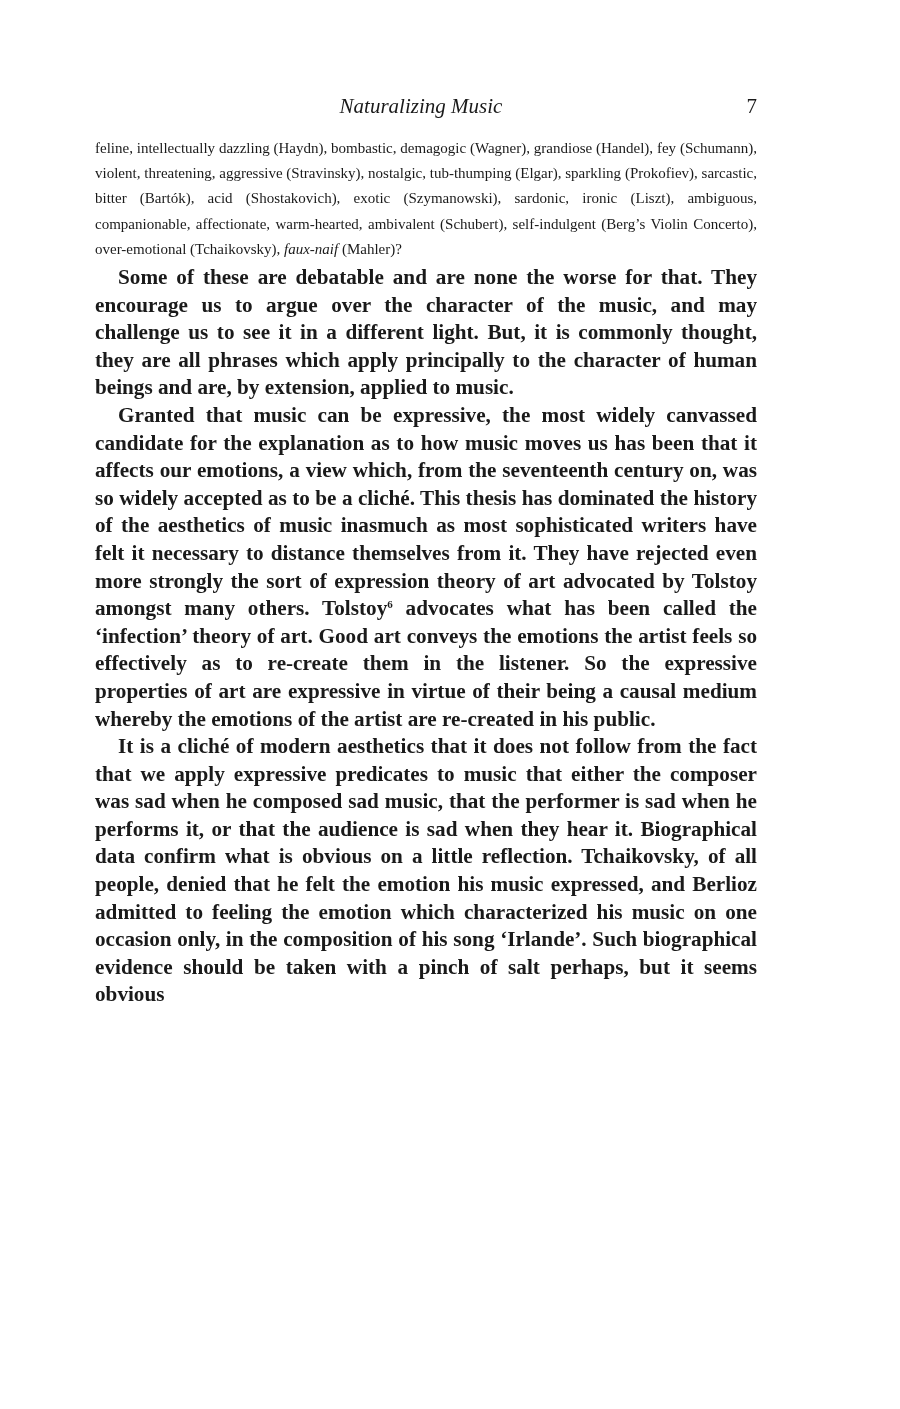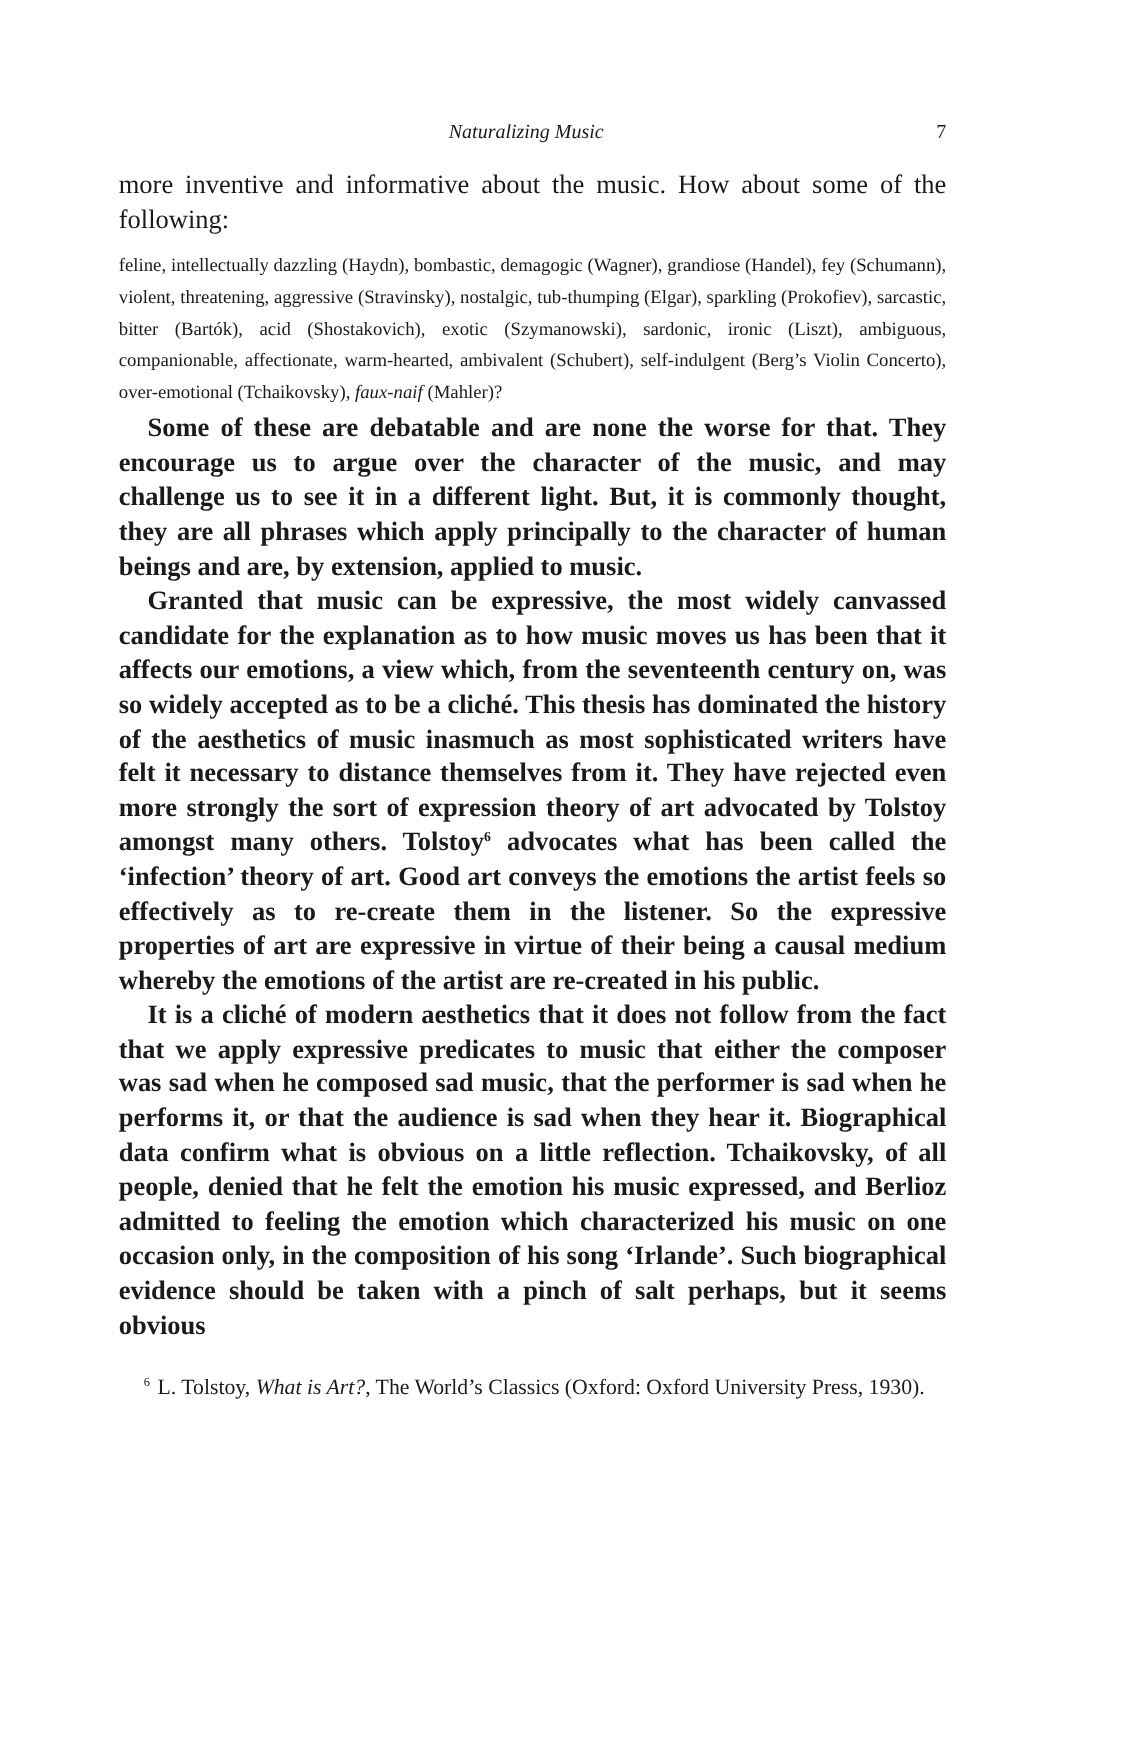--- a/index.html
+++ b/index.html
@@ -17,21 +17,21 @@
     }
     .page {
       position: absolute;
       left: 95px;
       top: 88px;
       width: 662px;
     }
     .running-head {
       position: relative;
       height: 36px;
-      font-size: 16px;
+      font-size: 21px;
       line-height: 36px;
     }
     .running-title {
       position: absolute;
       left: 0;
       right: 0;
       text-align: center;
       font-style: italic;
       padding-right: 10px;
     }
@@ -83,25 +83,23 @@
 </head>
 <body>
 
 <div class="page">
 
   <div class="running-head">
     <span class="running-title">Naturalizing Music</span>
     <span class="page-number">7</span>
   </div>
 
-  <p class="body-text first-para">more inventive and informative about the music. How about some of the following:</p>
 
   <div class="block-quote"><span>feline, intellectually dazzling (Haydn), bombastic, demagogic (Wagner), grandiose (Handel), fey (Schumann), violent, threatening, aggressive (Stravinsky), nostalgic, tub-thumping (Elgar), sparkling (Prokofiev), sarcastic, bitter (Bartók), acid (Shostakovich), exotic (Szymanowski), sardonic, ironic (Liszt), ambiguous, companionable, affectionate, warm-hearted, ambivalent (Schubert), self-indulgent (Berg’s Violin Concerto), over-emotional (Tchaikovsky),</span> <em>faux-naif</em><span> (Mahler)?</span></div>
 
   <p class="body-text indent">Some of these are debatable and are none the worse for that. They encourage us to argue over the character of the music, and may challenge us to see it in a different light. But, it is commonly thought, they are all phrases which apply principally to the char­acter of human beings and are, by extension, applied to music.</p>
 
   <p class="body-text indent"><span>Granted that music can be expressive, the most widely canvassed candidate for the explanation as to how music moves us has been that it affects our emotions, a view which, from the seventeenth century on, was so widely accepted as to be a cliché. This thesis has dominated the history of the aesthetics of music inasmuch as most sophisticated writers have felt it necessary to distance themselves from it. They have rejected even more strongly the sort of ex­pression theory of art advocated by Tolstoy amongst many others.</span><span> Tolstoy</span><sup class="fn">6</sup><span> advocates what has been called the ‘infection’ theory of art. Good art conveys the emotions the artist feels so effectively as to re-create them in the listener. So the expressive properties of art are expressive in virtue of their being a causal medium whereby the emotions of the artist are re-created in his public.</span></p>
 
   <p class="body-text indent">It is a cliché of modern aesthetics that it does not follow from the fact that we apply expressive predicates to music that either the composer was sad when he composed sad music, that the performer is sad when he performs it, or that the audience is sad when they hear it. Biographical data confirm what is obvious on a little reflection. Tchaikovsky, of all people, denied that he felt the emotion his music expressed, and Berlioz admitted to feeling the emotion which characterized his music on one occasion only, in the composition of his song ‘Irlande’. Such biographical evidence should be taken with a pinch of salt perhaps, but it seems obvious</p>
 
-  <div class="footnote"><span class="fn-mark">6</span><span>L. Tolstoy, </span><em>What is Art?</em><span>, The World’s Classics (Oxford: Oxford University Press, 1930).</span></div>
 
 </div>
 
 </body></html>

